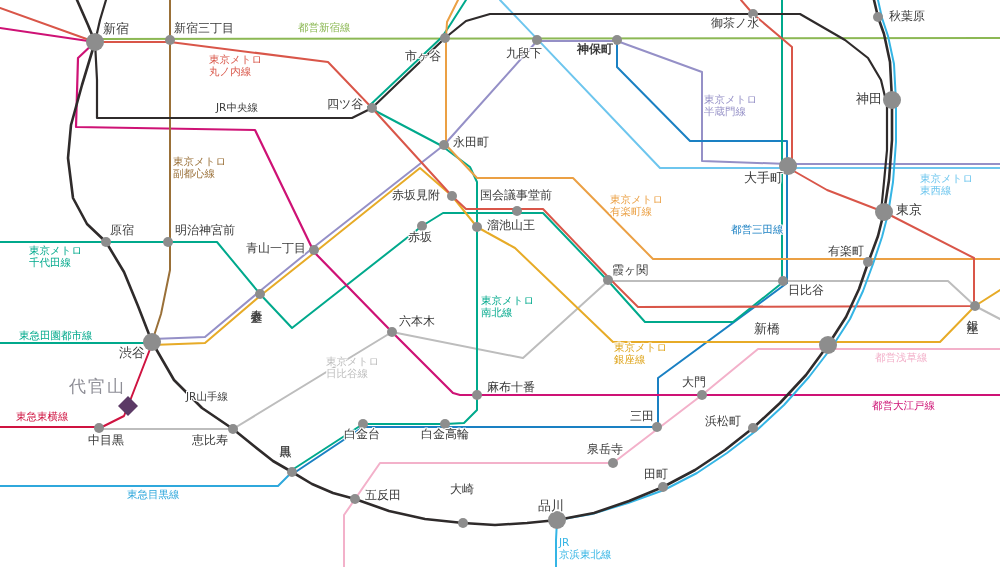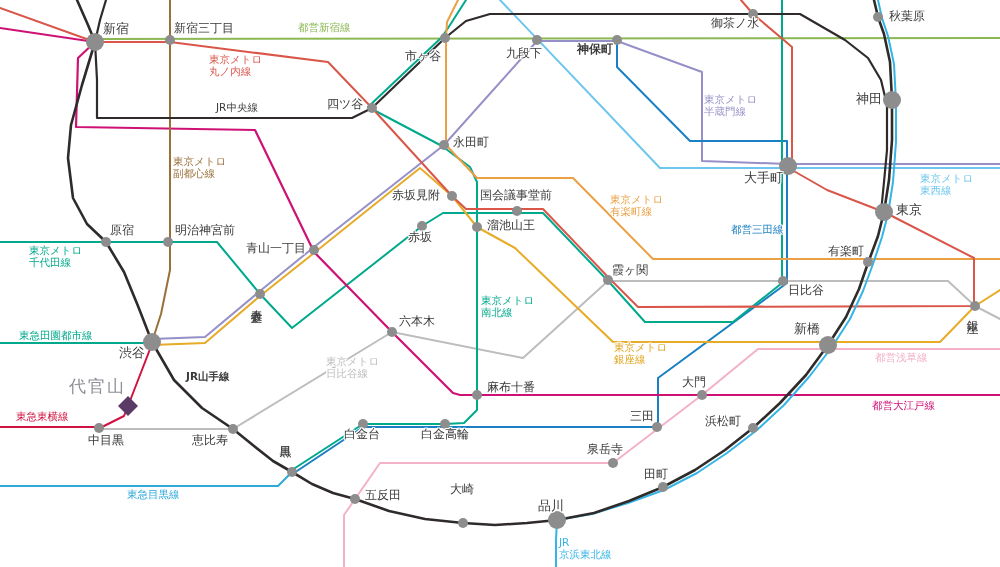--- a/index.html
+++ b/index.html
@@ -99,21 +99,21 @@
     <g id="g-highlight">
         <polygon points="128,396 138,406 128,416 118,406" fill="#5c3a66"></polygon>
       </g>
   </svg>
   <div id="labels">
       <div class="st-label big" style="left: 103px; top: 22px;">新宿</div>
       <div class="st-label big" style="left: 119px; top: 346px;">渋谷</div>
       <div class="st-label big" style="left: 744px; top: 171px;">大手町</div>
       <div class="st-label big" style="left: 896px; top: 203px;">東京</div>
       <div class="st-label big" style="left: 856px; top: 92px;">神田</div>
-      <div class="st-label big" style="left: 794px; top: 322px; text-align: right;">新橋</div>
+      <div class="st-label big" style="left: 754px; top: 322px; text-align: right;">新橋</div>
       <div class="st-label big" style="left: 538px; top: 499px;">品川</div>
       <div class="st-label" style="left: 174px; top: 22px;">新宿三丁目</div>
       <div class="st-label" style="left: 405px; top: 24px; margin-top: 26px;">市ヶ谷</div>
       <div class="st-label" style="left: 506px; top: 47px;">九段下</div>
       <div class="st-label" style="left: 577px; top: 43px; font-weight: bold;">神保町</div>
       <div class="st-label" style="left: 711px; top: 17px;">御茶ノ水</div>
       <div class="st-label" style="left: 889px; top: 10px;">秋葉原</div>
       <div class="st-label" style="left: 327px; top: 98px;">四ツ谷</div>
       <div class="st-label" style="left: 453px; top: 136px;">永田町</div>
       <div class="st-label" style="left: 392px; top: 189px;">赤坂見附</div>
@@ -162,21 +162,21 @@
       </div>
       <div class="line-label" style="left: 19px; top: 329px; color: rgb(0, 169, 140);">
         <div>東急田園都市線</div>
       </div>
       <div class="line-label" style="left: 16px; top: 410px; color: rgb(207, 19, 64);">
         <div>東急東横線</div>
       </div>
       <div class="line-label" style="left: 127px; top: 488px; color: rgb(47, 168, 220);">
         <div>東急目黒線</div>
       </div>
-      <div class="line-label" style="left: 186px; top: 370px; color: rgb(58, 58, 58); font-weight: bold;">
+      <div class="line-label" style="left: 186px; top: 390px; color: rgb(58, 58, 58);">
         <div>JR山手線</div>
       </div>
       <div class="line-label" style="left: 704px; top: 93px; color: rgb(149, 144, 199);">
         <div>東京メトロ</div>
         <div>半蔵門線</div>
       </div>
       <div class="line-label" style="left: 920px; top: 172px; color: rgb(110, 198, 238);">
         <div>東京メトロ</div>
         <div>東西線</div>
       </div>

